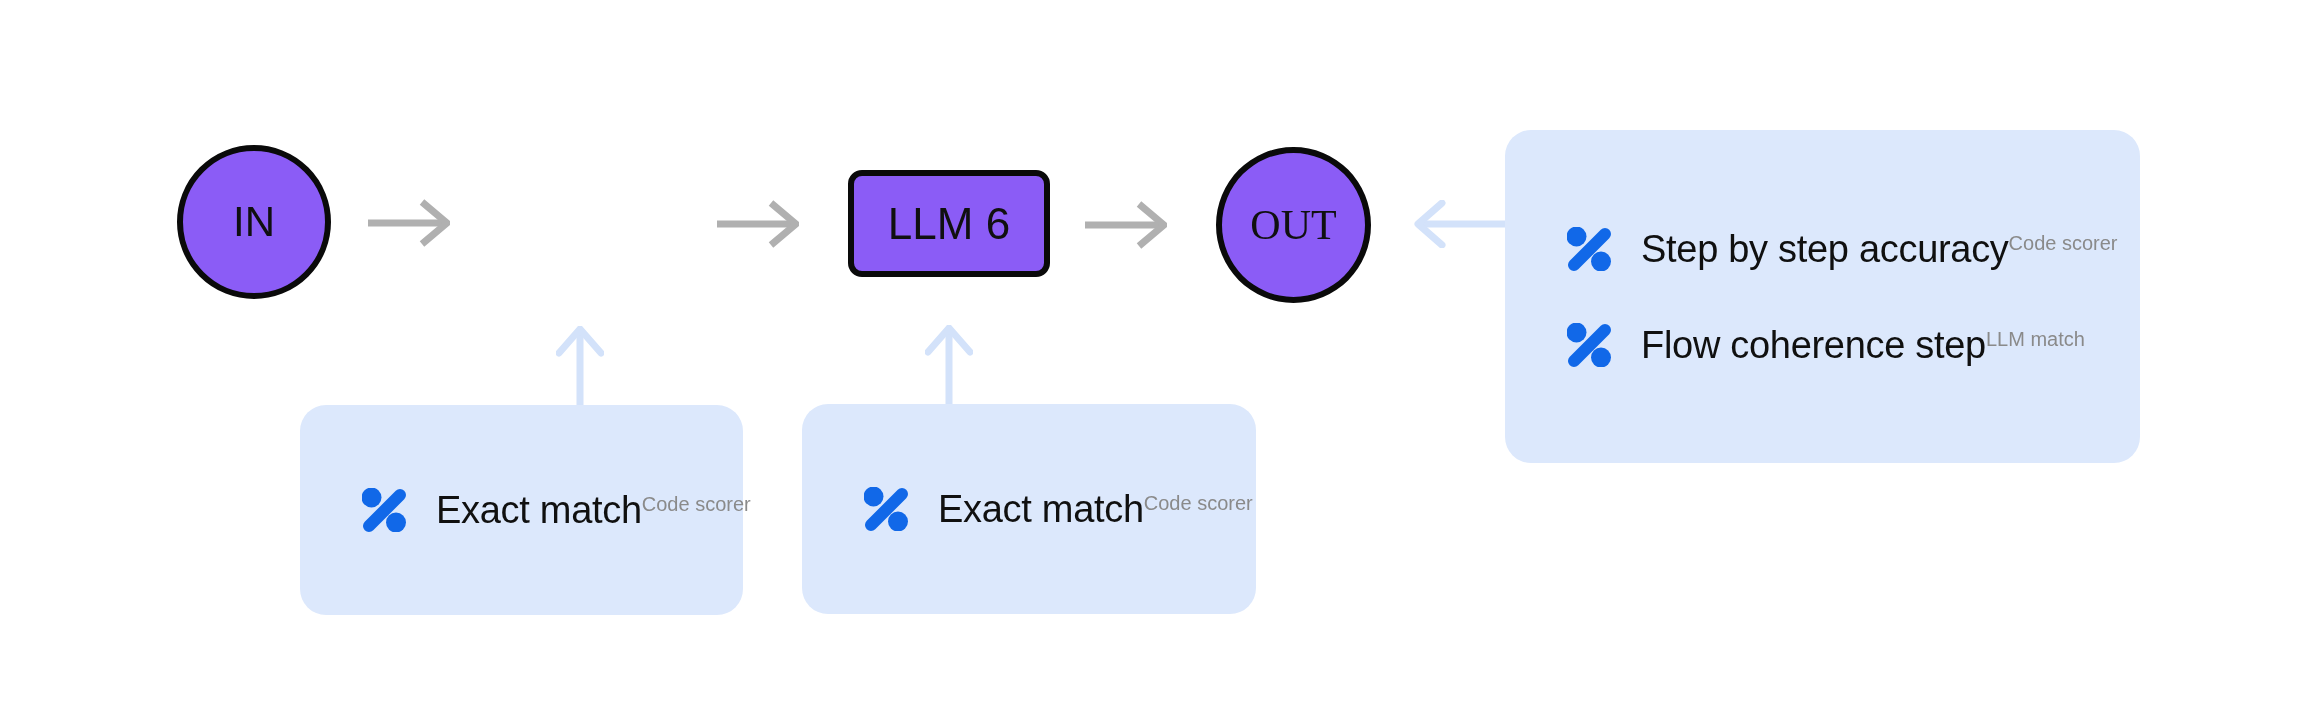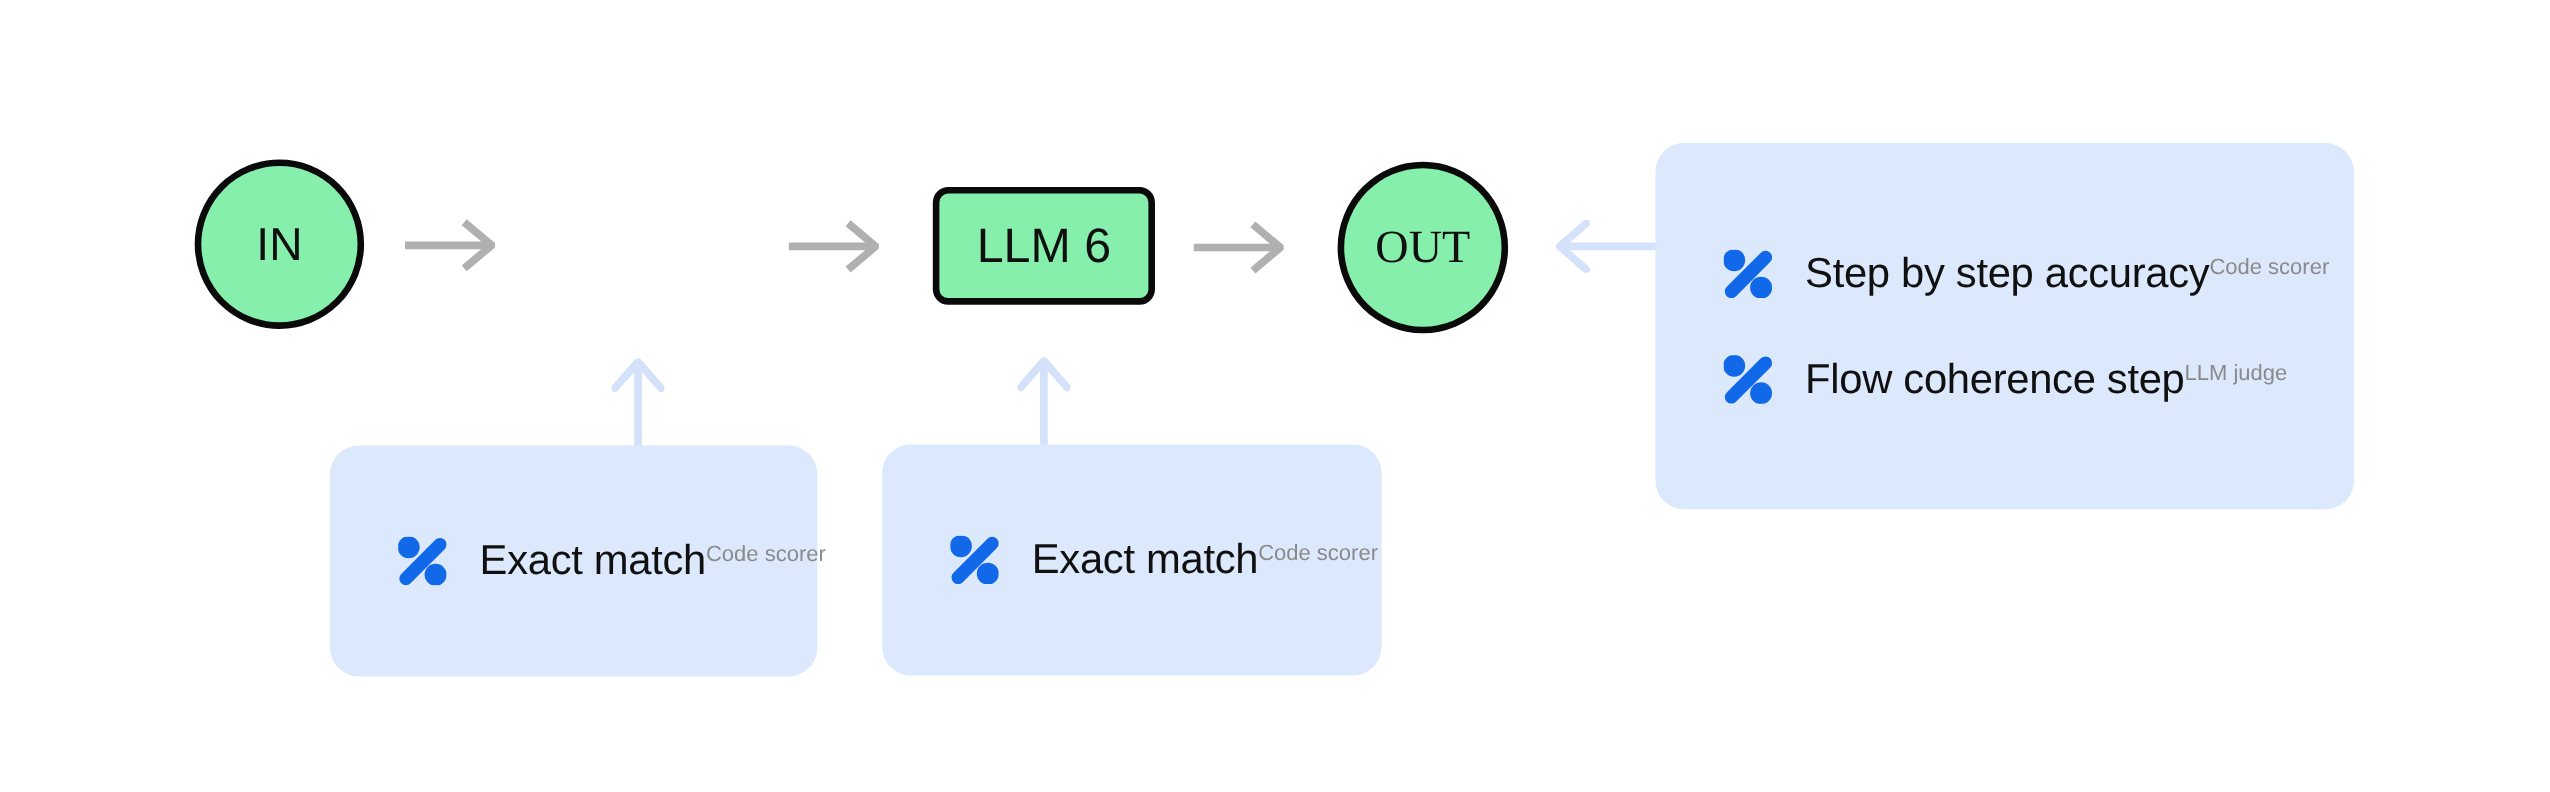--- a/index.html
+++ b/index.html
@@ -23,21 +23,21 @@
     overflow: hidden;
   }
 
   
   .node {
     position: absolute;
     display: flex;
     align-items: center;
     justify-content: center;
     border: 6px solid var(--node-stroke);
-    background: #86efac;
+    background: #8b5cf6;
     color: var(--title-text);
     font-weight: 500;
   }
   .node-circle { border-radius: 50%; font-size: 42px; }
   .node-box { border-radius: 14px; font-size: 44px; }
 
   #node-in  { left: 177px; top: 145px; width: 154px; height: 154px; }
   #node-llm1{ left: 481px; top: 171px; width: 197px; height: 107px; }
   #node-llm2{ left: 848px; top: 170px; width: 202px; height: 107px; }
   #node-out { left: 1216px; top: 147px; width: 155px; height: 156px; font-family: Liberation Serif, serif; }
@@ -178,18 +178,18 @@
       </div>
     </div>
     <div class="scorer-row">
       <svg class="scorer-icon" viewBox="0 0 44 44">
         <circle class="dot" cx="9.5" cy="9.5" r="10"></circle>
         <circle class="dot" cx="34" cy="34.5" r="10"></circle>
         <line class="slash" x1="7" y1="38" x2="38" y2="7"></line>
       </svg>
       <div class="scorer-text">
         <span class="scorer-title">Flow coherence step</span>
-        <span class="scorer-sub">LLM judge</span>
+        <span class="scorer-sub">LLM match</span>
       </div>
     </div>
   </div>
 
 </div>
 
 </body></html>

